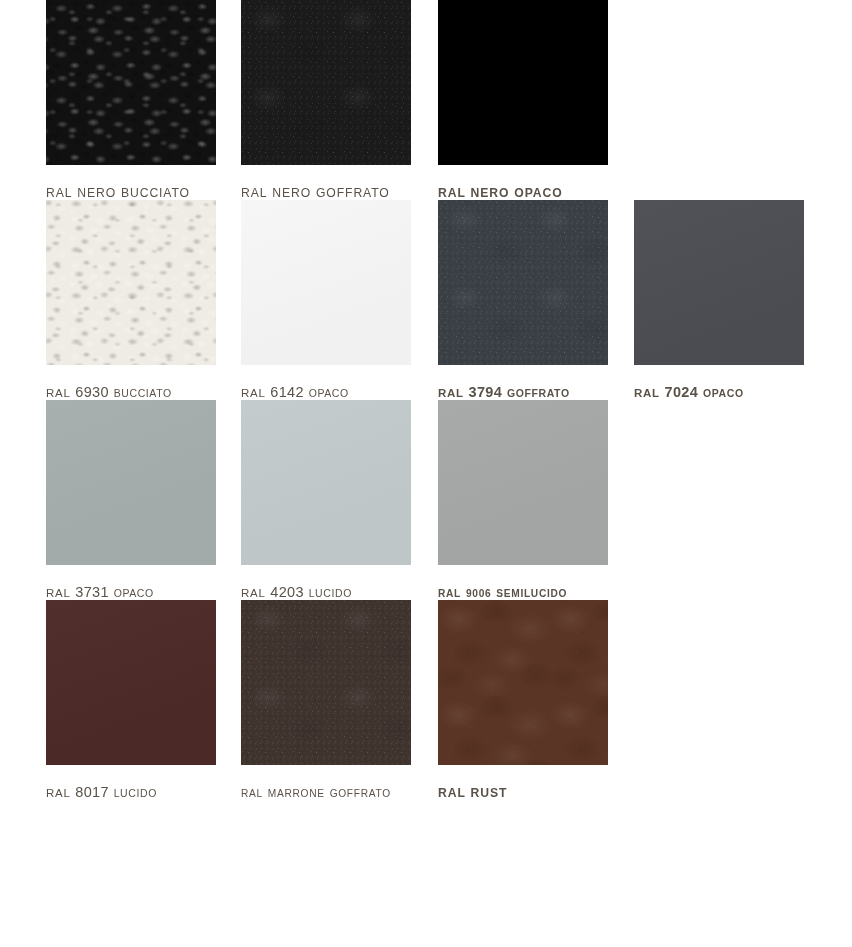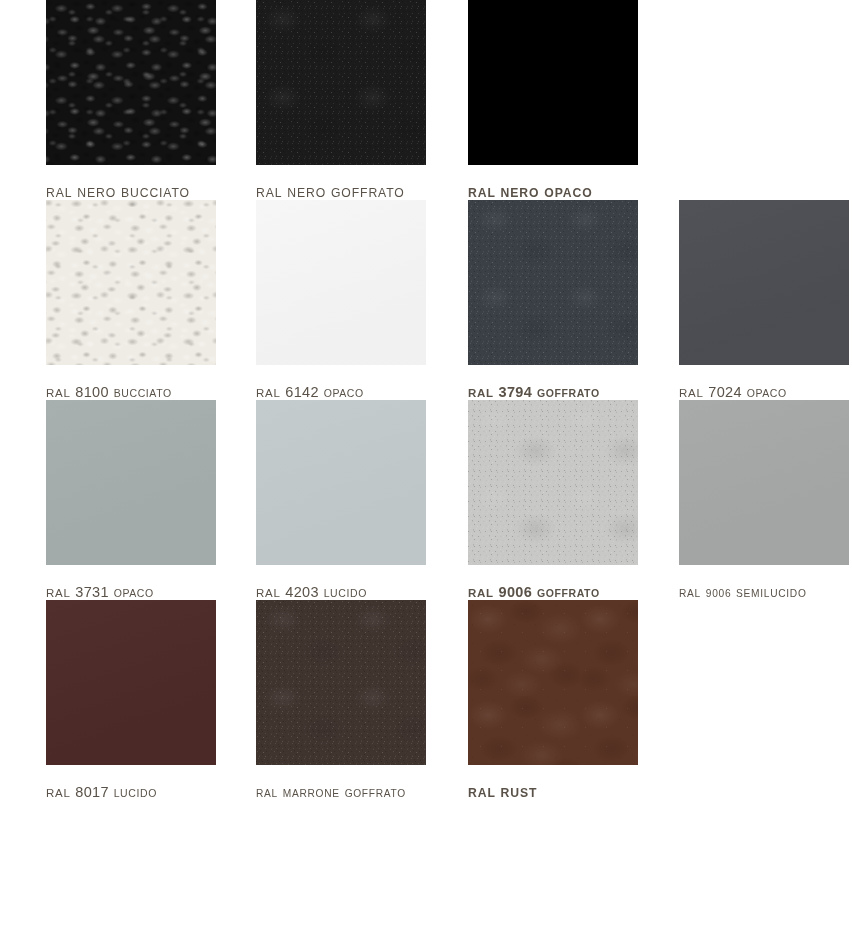--- a/index.html
+++ b/index.html
@@ -20,32 +20,31 @@
     width: 852px;
     height: 947px;
     padding: 0;
   }
 
   .swatch-row {
     display: flex;
     flex-direction: row;
     margin: 0;
     padding: 0;
-    gap: 15px;
   }
 
   .swatch-cell {
     width: 196px;
     box-sizing: border-box;
     padding-left: 46px;
     padding-top: 0;
   }
   .swatch-row .swatch-cell:nth-child(2) { padding-left: 45px; }
   .swatch-row .swatch-cell:nth-child(3) { padding-left: 46px; font-weight: bold; }
-  .swatch-row .swatch-cell:nth-child(4) { padding-left: 46px; }
+  .swatch-row .swatch-cell:nth-child(4) { padding-left: 46px; font-weight: bold; }
 
   .chip {
     width: 170px;
     height: 165px;
     position: relative;
     overflow: hidden;
     background-repeat: repeat;
   }
 
   .chip-inner {
@@ -211,21 +210,21 @@
           <div class="chip-inner "></div>
         </div>
         <div class="label uniform"><span class="ral">RAL</span> <span class="code">NERO</span> <span class="finish">OPACO</span></div>
       </div>
     </div>
     <div class="swatch-row">
       <div class="swatch-cell">
         <div class="chip" style="background: rgb(239, 236, 229);">
           <div class="chip-inner tex-bucciato"></div>
         </div>
-        <div class="label"><span class="ral">RAL</span> <span class="code">8100</span> <span class="finish">BUCCIATO</span></div>
+        <div class="label"><span class="ral">RAL</span> <span class="code">6930</span> <span class="finish">BUCCIATO</span></div>
       </div>
       <div class="swatch-cell">
         <div class="chip" style="background: rgb(246, 246, 246);">
           <div class="chip-inner tex-flat"></div>
         </div>
         <div class="label"><span class="ral">RAL</span> <span class="code">6142</span> <span class="finish">OPACO</span></div>
       </div>
       <div class="swatch-cell">
         <div class="chip" style="background: rgb(58, 64, 70);">
           <div class="chip-inner tex-goffrato"></div>
@@ -246,26 +245,20 @@
         </div>
         <div class="label"><span class="ral">RAL</span> <span class="code">3731</span> <span class="finish">OPACO</span></div>
       </div>
       <div class="swatch-cell">
         <div class="chip" style="background: rgb(195, 202, 203);">
           <div class="chip-inner tex-flat"></div>
         </div>
         <div class="label"><span class="ral">RAL</span> <span class="code">4203</span> <span class="finish">LUCIDO</span></div>
       </div>
       <div class="swatch-cell">
-        <div class="chip" style="background: rgb(200, 200, 198);">
-          <div class="chip-inner tex-goffrato"></div>
-        </div>
-        <div class="label"><span class="ral">RAL</span> <span class="code">9006</span> <span class="finish">GOFFRATO</span></div>
-      </div>
-      <div class="swatch-cell">
         <div class="chip" style="background: rgb(166, 168, 168);">
           <div class="chip-inner tex-flat"></div>
         </div>
         <div class="label small"><span class="ral">RAL</span> <span class="code">9006</span> <span class="finish">SEMILUCIDO</span></div>
       </div>
     </div>
     <div class="swatch-row">
       <div class="swatch-cell">
         <div class="chip" style="background: rgb(76, 42, 40);">
           <div class="chip-inner tex-flat"></div>

